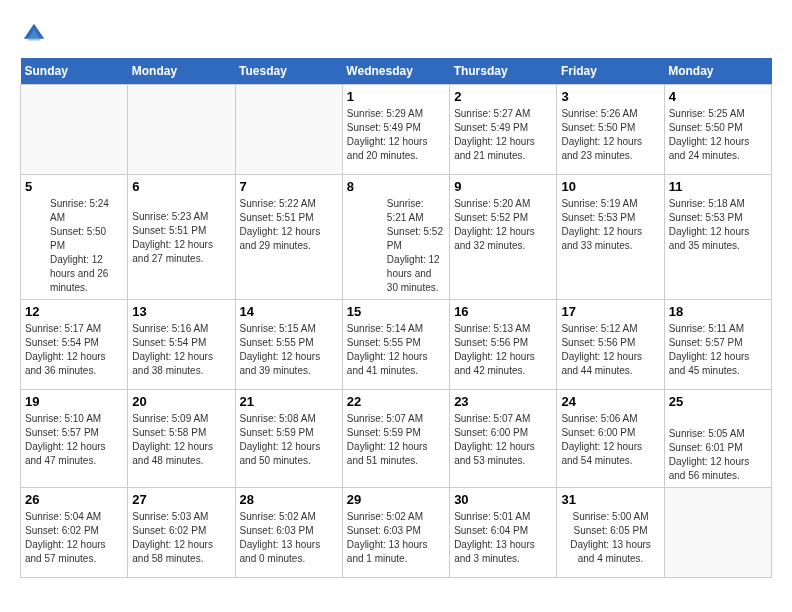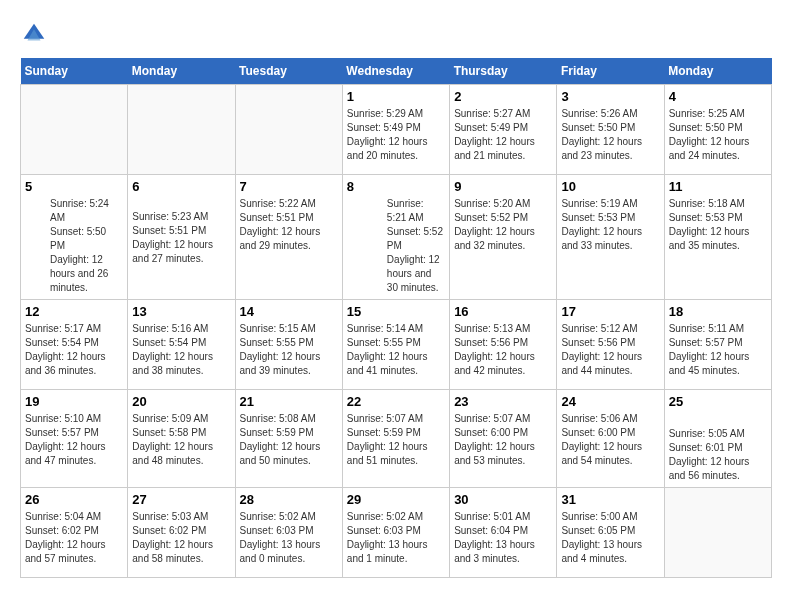--- a/index.html
+++ b/index.html
@@ -297,20 +297,20 @@
 Daylight: 13 hours and 1 minute.</div>
         </td>
         <td>
           <div class="day-number">30</div>
           <div class="day-info" style="white-space: pre-line;">Sunrise: 5:01 AM
 Sunset: 6:04 PM
 Daylight: 13 hours and 3 minutes.</div>
         </td>
         <td>
           <div class="day-number">31</div>
-          <div class="day-info" style="white-space: pre-line;">Sunrise: 5:00 AM
+          <div class="day-info" style="white-space: pre-line; text-align: center;">Sunrise: 5:00 AM
 Sunset: 6:05 PM
 Daylight: 13 hours and 4 minutes.</div>
         </td>
         <td class="empty-cell"></td>
       </tr>
     </tbody>
 </table>
 
 </body></html>

